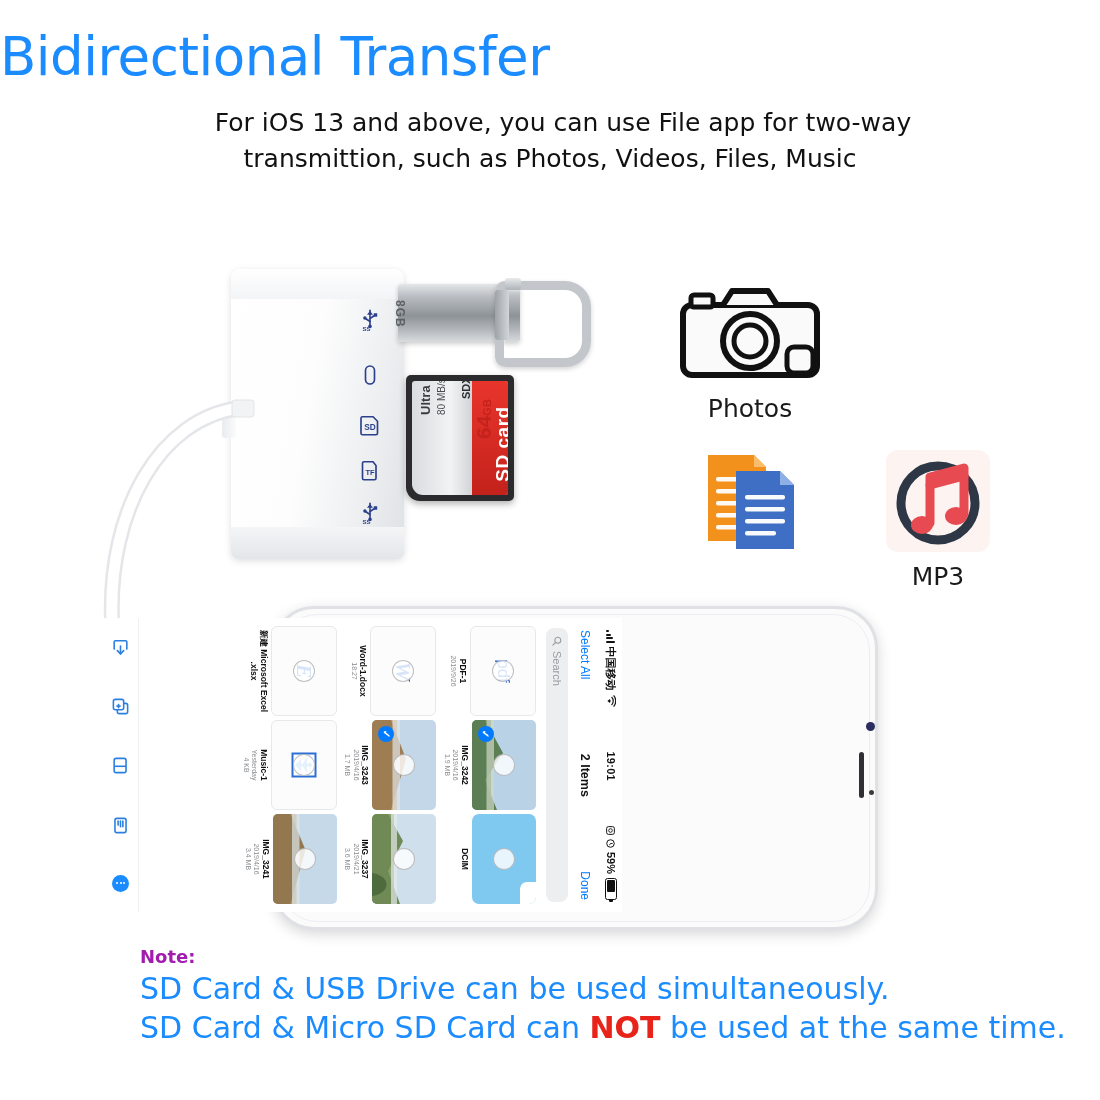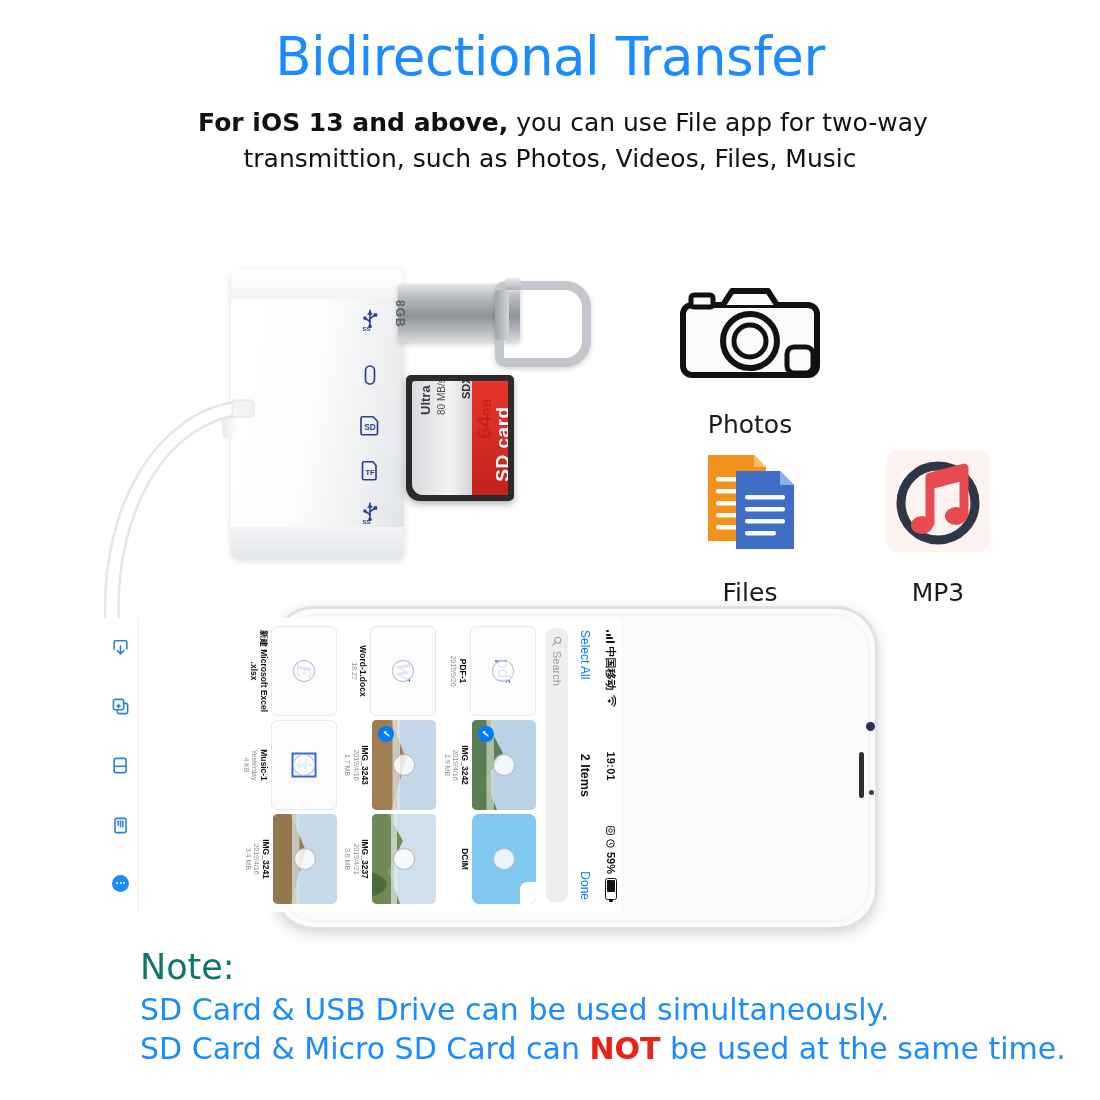--- a/index.html
+++ b/index.html
@@ -8,36 +8,36 @@
     background:#ffffff;
     font-family:"Liberation Sans", sans-serif;
     overflow:hidden;
     position:relative;
   }
   .stage{position:absolute;inset:0;}
 
   
   .title{
     position:absolute;left:0;right:0;top:26px;
-    text-align:center;
+    text-align:left;
     font-size:53px;
     font-weight:400;
     letter-spacing:-0.5px;
     color:#1a8cff;
     font-family:"DejaVu Sans", sans-serif;
   }
   .subtitle{
     position:absolute;left:150px;right:150px;top:105px;
     text-align:center;
     font-size:25px;
     line-height:1.42;
     color:#111;
     font-family:"DejaVu Sans", sans-serif;
   }
-  .subtitle b{font-weight:700;margin-left:26px;}
+  .subtitle b{font-weight:400;margin-left:26px;}
 
   
   .adapter-body{
     position:absolute;left:231px;top:269px;width:173px;height:290px;
     background:linear-gradient(100deg,#ffffff 0%,#fdfdfd 45%,#eceef0 78%,#dfe2e5 100%);
     border-radius:9px 9px 7px 7px;
     box-shadow:0 2px 7px rgba(0,0,0,.13);
   }
   .adapter-top-face{
     position:absolute;left:231px;top:269px;width:173px;height:30px;
@@ -148,21 +148,21 @@
   }
 
   
   .cable-svg{position:absolute;left:100px;top:390px;width:230px;height:420px;}
 
   
   .icon-grid{position:absolute;left:655px;top:275px;width:370px;height:330px;}
   .icon-cell{position:absolute;width:170px;text-align:center;}
   .icon-art{height:115px;display:flex;align-items:center;justify-content:center;}
   .icon-label{
-    margin-top:20px;font-size:25px;color:#1a1a1a;
+    margin-top:4px;font-size:25px;color:#1a1a1a;
     font-family:"DejaVu Sans",sans-serif;
   }
 
   
   .phone{
     position:absolute;left:272px;top:606px;width:600px;height:318px;
     background:#fbfbfc;
     border:3px solid #dfe1e4;
     border-radius:42px;
     box-shadow:0 4px 14px rgba(0,0,0,.16);
@@ -264,21 +264,21 @@
     width:17px;height:17px;border-radius:50%;background:#1a8cff;
     display:flex;flex-direction:column;align-items:center;justify-content:center;gap:1.5px;
   }
   .more-dot i{width:2px;height:2px;border-radius:50%;background:#fff;display:block;}
 
   
   .note{
     position:absolute;left:140px;top:946px;
     font-family:"DejaVu Sans",sans-serif;
   }
-  .note-head{font-size:35px;color:#0f766e;font-weight:400;line-height:1.25;}
+  .note-head{font-size:18px;color:#a21caf;font-weight:700;line-height:1.25;}
   .note-line{font-size:30px;color:#1a8cff;line-height:1.3;white-space:nowrap;}
   .note-line b{color:#e8231a;font-weight:700;}
 </style>
 </head>
 <body>
 
 <div class="stage">
 
   <div class="title">Bidirectional Transfer</div>
   <div class="subtitle">
@@ -392,21 +392,20 @@
           <path d="M46 22 h44 l14 14 v64 h-58 z" fill="#3f6fc4"></path>
           <path d="M90 22 l14 14 h-14 z" fill="#8fb0e6"></path>
           <g fill="#ffffff" opacity=".97">
             <rect x="55" y="46" width="40" height="4.5" rx="2"></rect>
               <rect x="55" y="58" width="40" height="4.5" rx="2"></rect>
             <rect x="55" y="70" width="40" height="4.5" rx="2"></rect>
               <rect x="55" y="82" width="31" height="4.5" rx="2"></rect>
           </g>
         </svg>
       </div>
-      <div class="icon-label">Files</div>
     </div>
 
     <div class="icon-cell" style="left:198px;top:168px">
       <div class="icon-art">
         <svg width="110" height="108" viewBox="0 0 110 108">
           <rect x="3" y="3" width="104" height="102" rx="12" fill="#fdf4f2"></rect>
           <circle cx="55" cy="56" r="37" fill="none" stroke="#2e3746" stroke-width="9"></circle>
           <path d="M47 76 V30 l34 -9 v46" fill="none" stroke="#e84a52" stroke-width="9" stroke-linejoin="round" stroke-linecap="round"></path>
           <path d="M47 38 l34 -9" stroke="#e84a52" stroke-width="9" stroke-linecap="round"></path>
           <ellipse cx="39" cy="78" rx="11" ry="9" fill="#e84a52"></ellipse>

